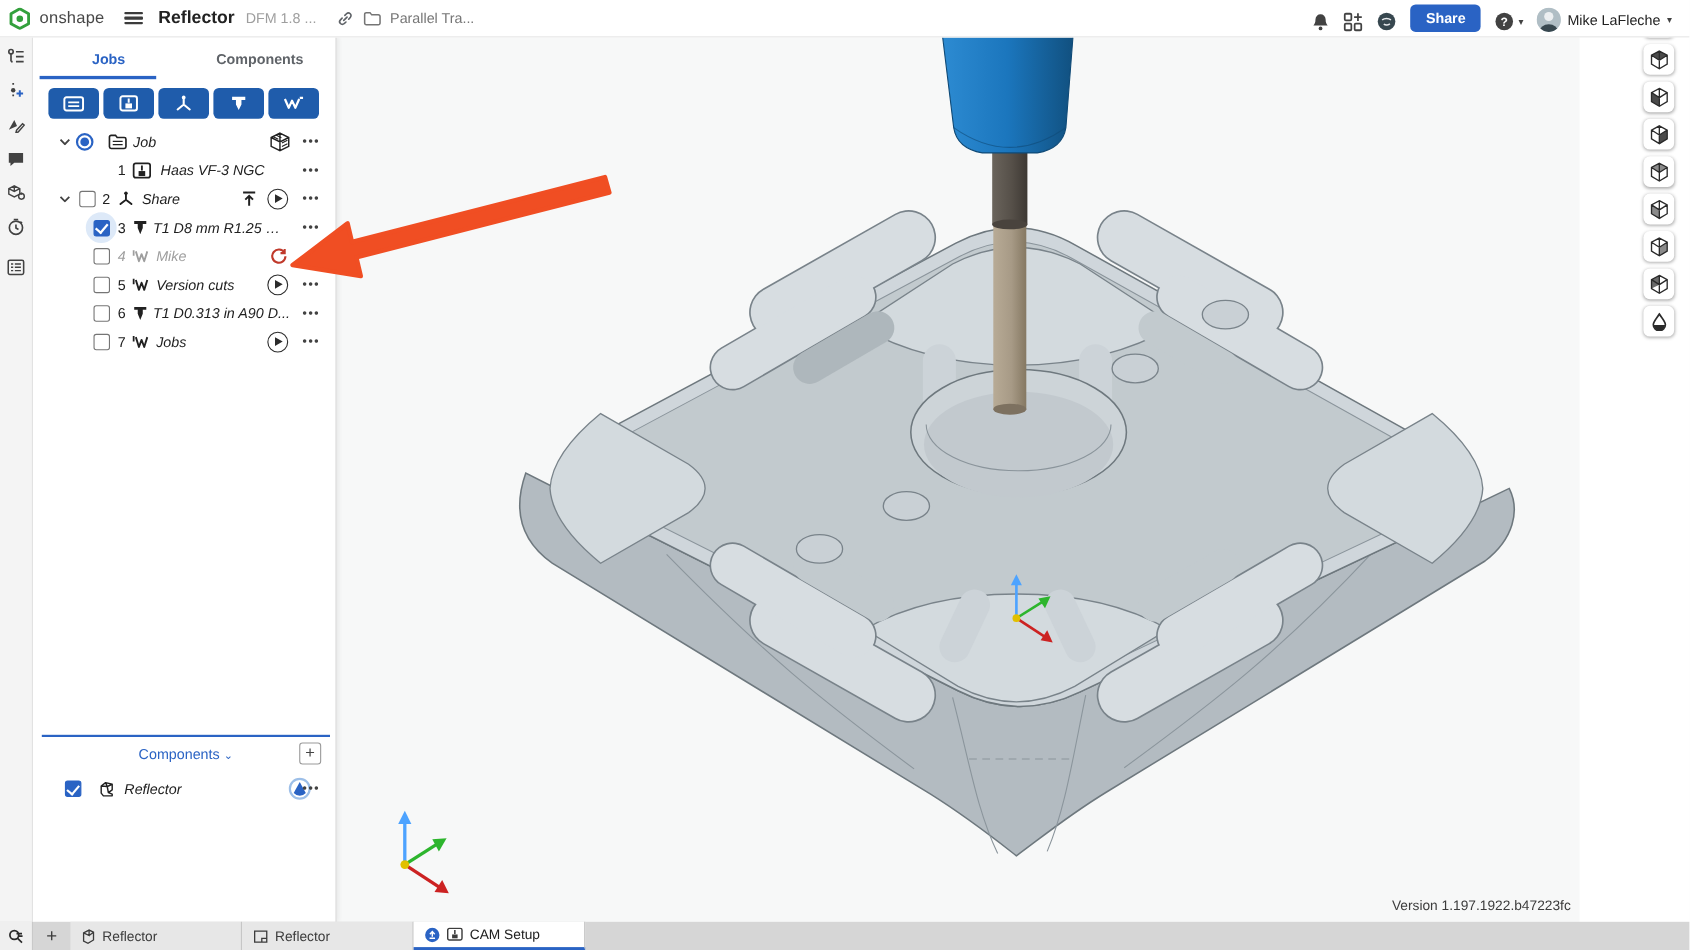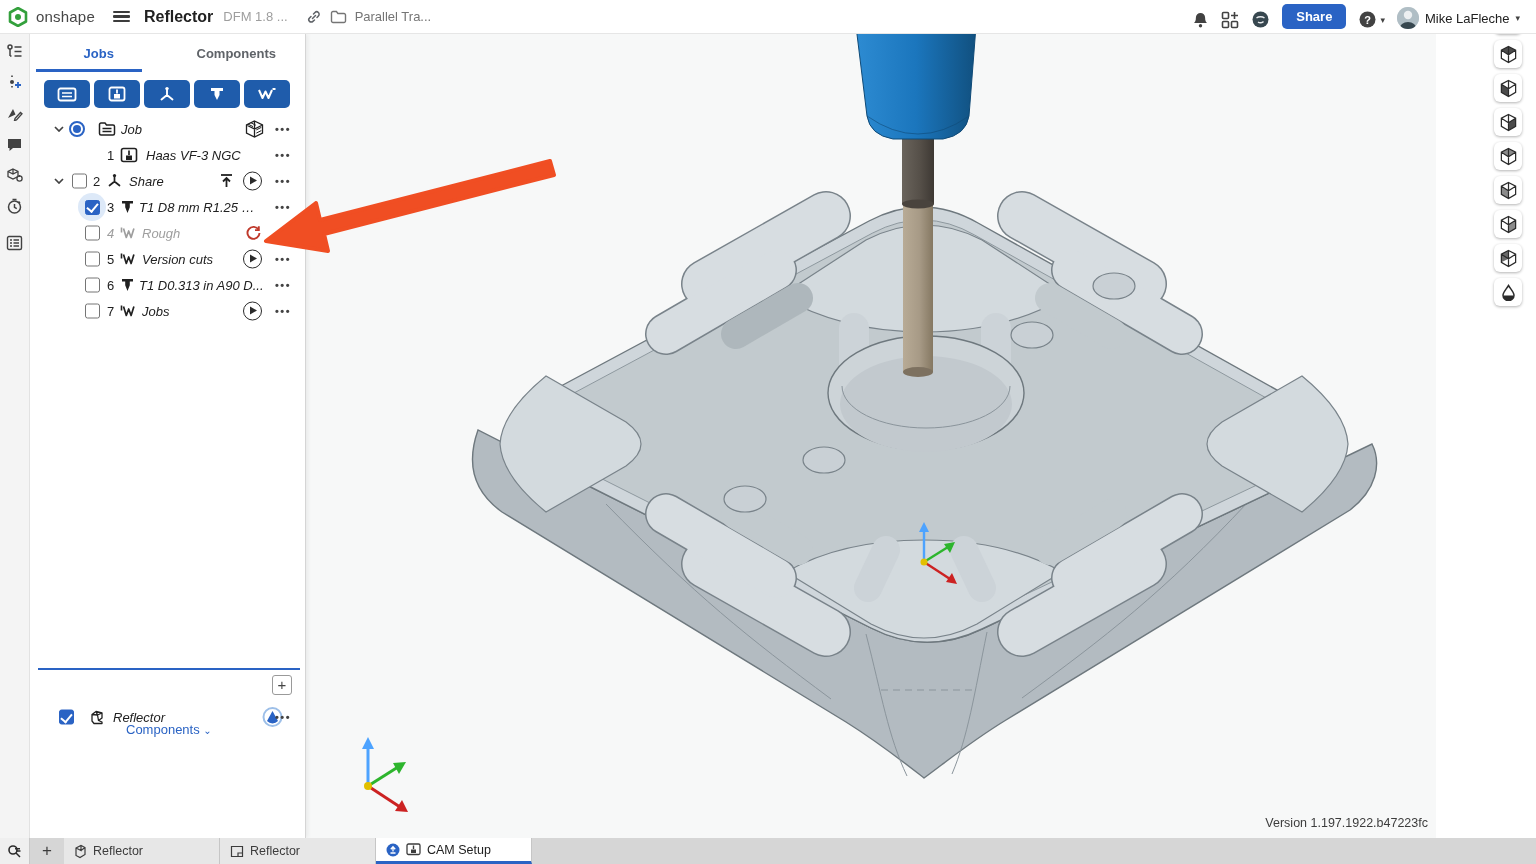--- a/index.html
+++ b/index.html
@@ -62,21 +62,21 @@
   .radio::after { content:""; width:8px; height:8px; border-radius:50%; background:#2a63c4; }
   .dots { font-size:11px; letter-spacing:1.5px; color:#424242; cursor:pointer; font-weight:700; }
   .play { width:19px; height:19px; border:1.7px solid #2b2b2b; border-radius:50%; position:relative; cursor:pointer; }
   .play::after { content:""; position:absolute; left:5.5px; top:3.8px; border-left:7px solid #2b2b2b;
                  border-top:4.2px solid transparent; border-bottom:4.2px solid transparent; }
   .ellip { max-width:118px; overflow:hidden; text-overflow:ellipsis; }
 
   .components-block { position:absolute; left:0; top:634px; width:276px; }
   .comp-divider { border-top:2px solid #2a63c4; margin:0 6px 0 8px; }
   .comp-header { position:relative; height:32px; }
-  .comp-title { position:absolute; left:96px; top:8px; font-size:13px; color:#2a63c4; cursor:pointer;margin-top:44px; }
+  .comp-title { position:absolute; left:96px; top:8px; font-size:13px; color:#2a63c4; cursor:pointer; }
   .comp-add { position:absolute; right:14px; top:5px; width:20px; height:20px; border:1px solid #9a9a9a;
               border-radius:3px; background:#fff; color:#444; font-size:15px; line-height:17px;
               text-align:center; cursor:pointer; }
   .comp-row { position:relative; height:30px; }
 
   
   .canvas { position:absolute; left:306px; top:34px; width:1130px; height:804px; background:#f7f8f8; }
   .version { position:absolute; right:8px; bottom:8px; font-size:12.5px; color:#3c3c3c; }
 
   
@@ -309,21 +309,21 @@
         <span class="abs dots" style="left:245px">•••</span>
       </div>
 
       <div class="tree-row">
         <span class="abs cb" style="left:55px"></span>
         <span class="abs row-num muted" style="left:77px">4</span>
         <svg class="abs" style="left:90px" width="16" height="13" viewBox="0 0 16 13">
           <path d="M1.5 1 v5" stroke="#9e9e9e" stroke-width="1.6"></path>
           <path d="M3.5 2 l2.8 9 2.4-6.5 2.4 6.5 2.8-9" stroke="#9e9e9e" stroke-width="1.7" fill="none" stroke-linejoin="round"></path>
         </svg>
-        <span class="abs row-label muted" style="left:112px">Rough</span>
+        <span class="abs row-label muted" style="left:112px">Mike</span>
         <svg class="abs" style="left:215px" width="17" height="17" viewBox="0 0 17 17">
           <path d="M13.6 5.2 A6 6 0 1 0 14.5 8.5" stroke="#c0392b" stroke-width="1.9" fill="none"></path>
           <path d="M13.8 1.8 v3.8 h-3.8" fill="none" stroke="#c0392b" stroke-width="1.9"></path>
         </svg>
       </div>
 
       <div class="tree-row">
         <span class="abs cb" style="left:55px"></span>
         <span class="abs row-num" style="left:77px">5</span>
         <svg class="abs" style="left:90px" width="16" height="13" viewBox="0 0 16 13">

